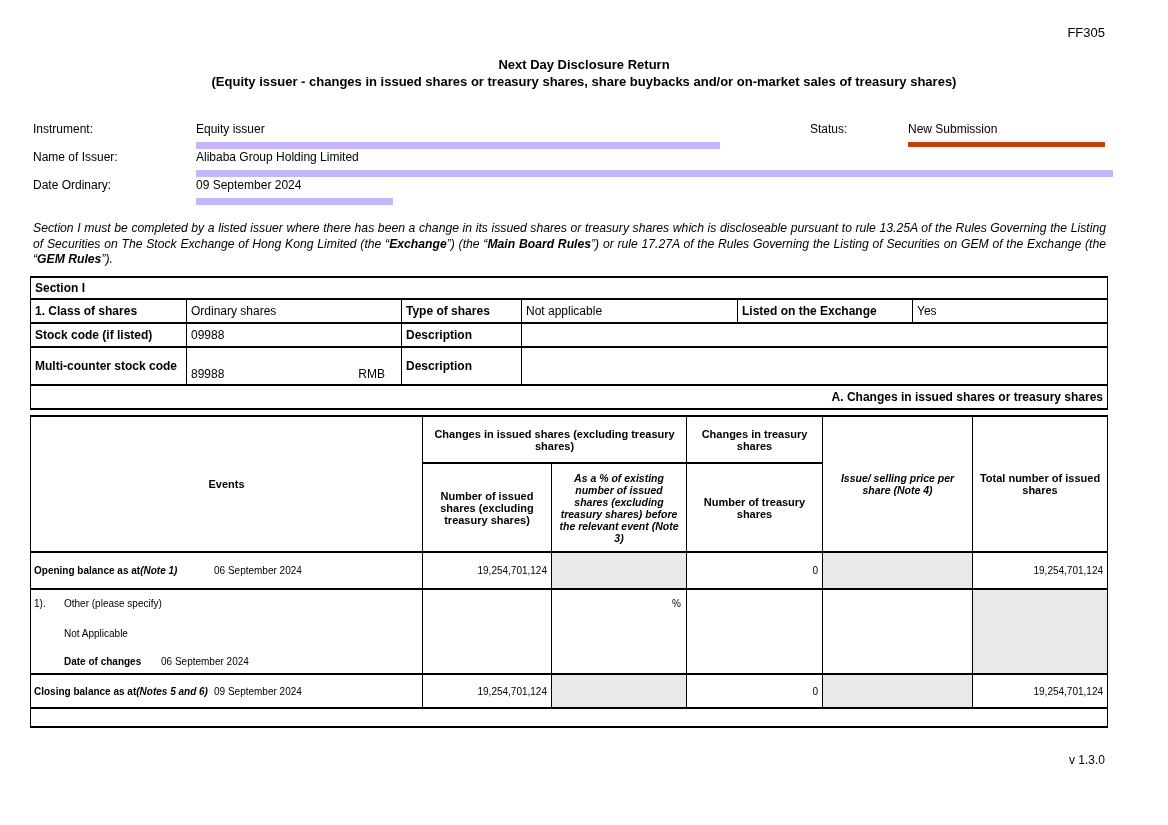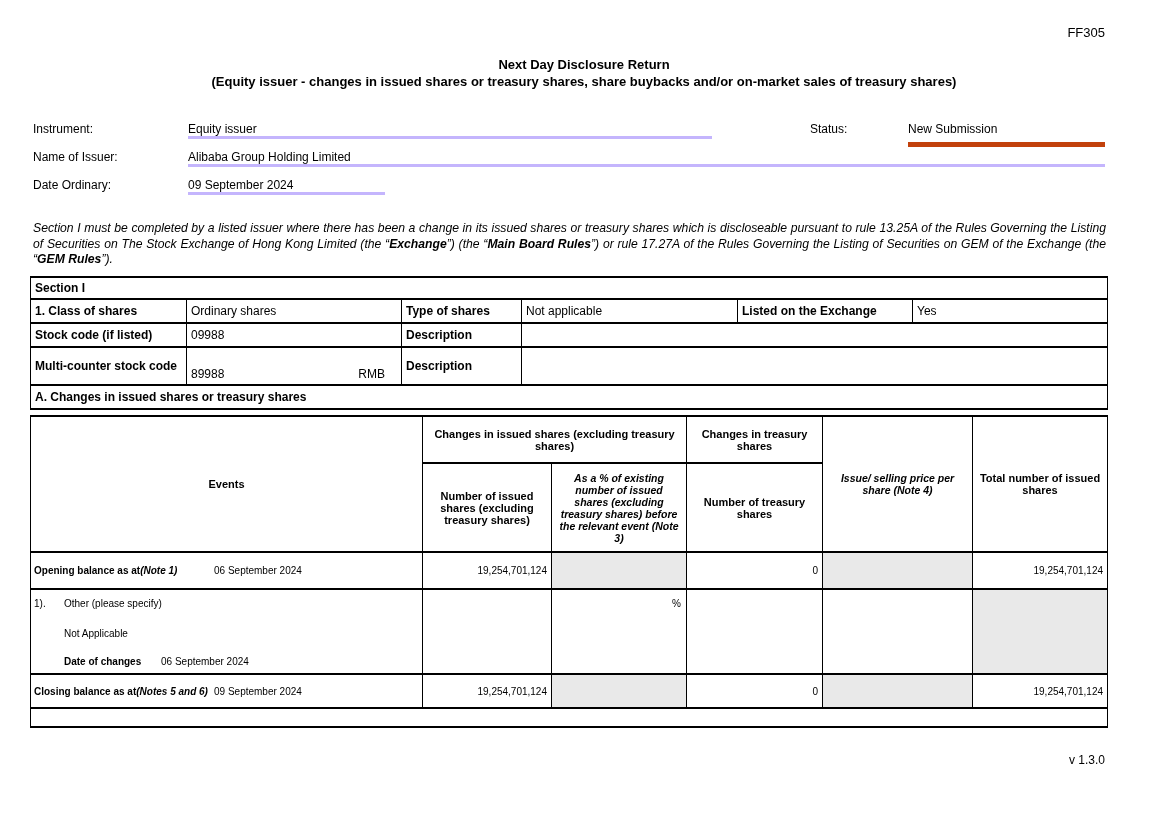--- a/index.html
+++ b/index.html
@@ -27,23 +27,23 @@
     text-align: center; font-weight: bold; font-size: 13px;
   }
   .subtitle {
     position: absolute; top: 74px; left: 0; width: 100%;
     text-align: center; font-weight: bold; font-size: 13px;
   }
 
   
   .meta-label { position: absolute; left: 33px; font-size: 12px; }
   .field-value {
-    position: absolute; left: 188px;
-    font-size: 12px; 
-    border-bottom: 3px solid #c4b5fd;
+    position: absolute; left: 196px;
+    font-size: 12px; padding-bottom: 6px;
+    border-bottom: 7px solid #c4b5fd;
   }
   .status-label { position: absolute; left: 810px; font-size: 12px; }
   .status-value {
     position: absolute; left: 908px; width: 197px;
     font-size: 12px; padding-bottom: 6px;
     border-bottom: 5px solid #c2410c;
   }
 
   
   .intro {
@@ -53,21 +53,21 @@
   }
   .intro b { font-weight: bold; }
 
   
   .tables { position: absolute; top: 276px; left: 30px; width: 1077px; }
   table { border-collapse: collapse; table-layout: fixed; width: 1077px; }
   td { border: 1px solid #000; border-top-width: 2px; border-bottom-width: 2px; overflow: hidden; }
   .s1-table td { font-size: 12px; padding: 3px 4px; height: 24px; vertical-align: middle; white-space: nowrap; }
   .s1-table .lbl { font-weight: bold; }
   .s1-title td { font-weight: bold; height: 21px; }
-  .parta td { font-weight: bold; height: 24px; }
+  .parta td { font-weight: bold; height: 24px; text-align: right; }
   .split-cell { display: flex; justify-content: space-between; align-items: center; margin-top: 16px; }
   .split-cell .cur { padding-right: 12px; }
 
   .ev-table { margin-top: 5px; }
   .ev-table td { vertical-align: middle; }
   .ev-head td {
     font-weight: bold; font-size: 11px; text-align: center;
     padding: 2px 6px;
   }
   .ev-head .ital { font-style: italic; font-size: 10.5px; }

